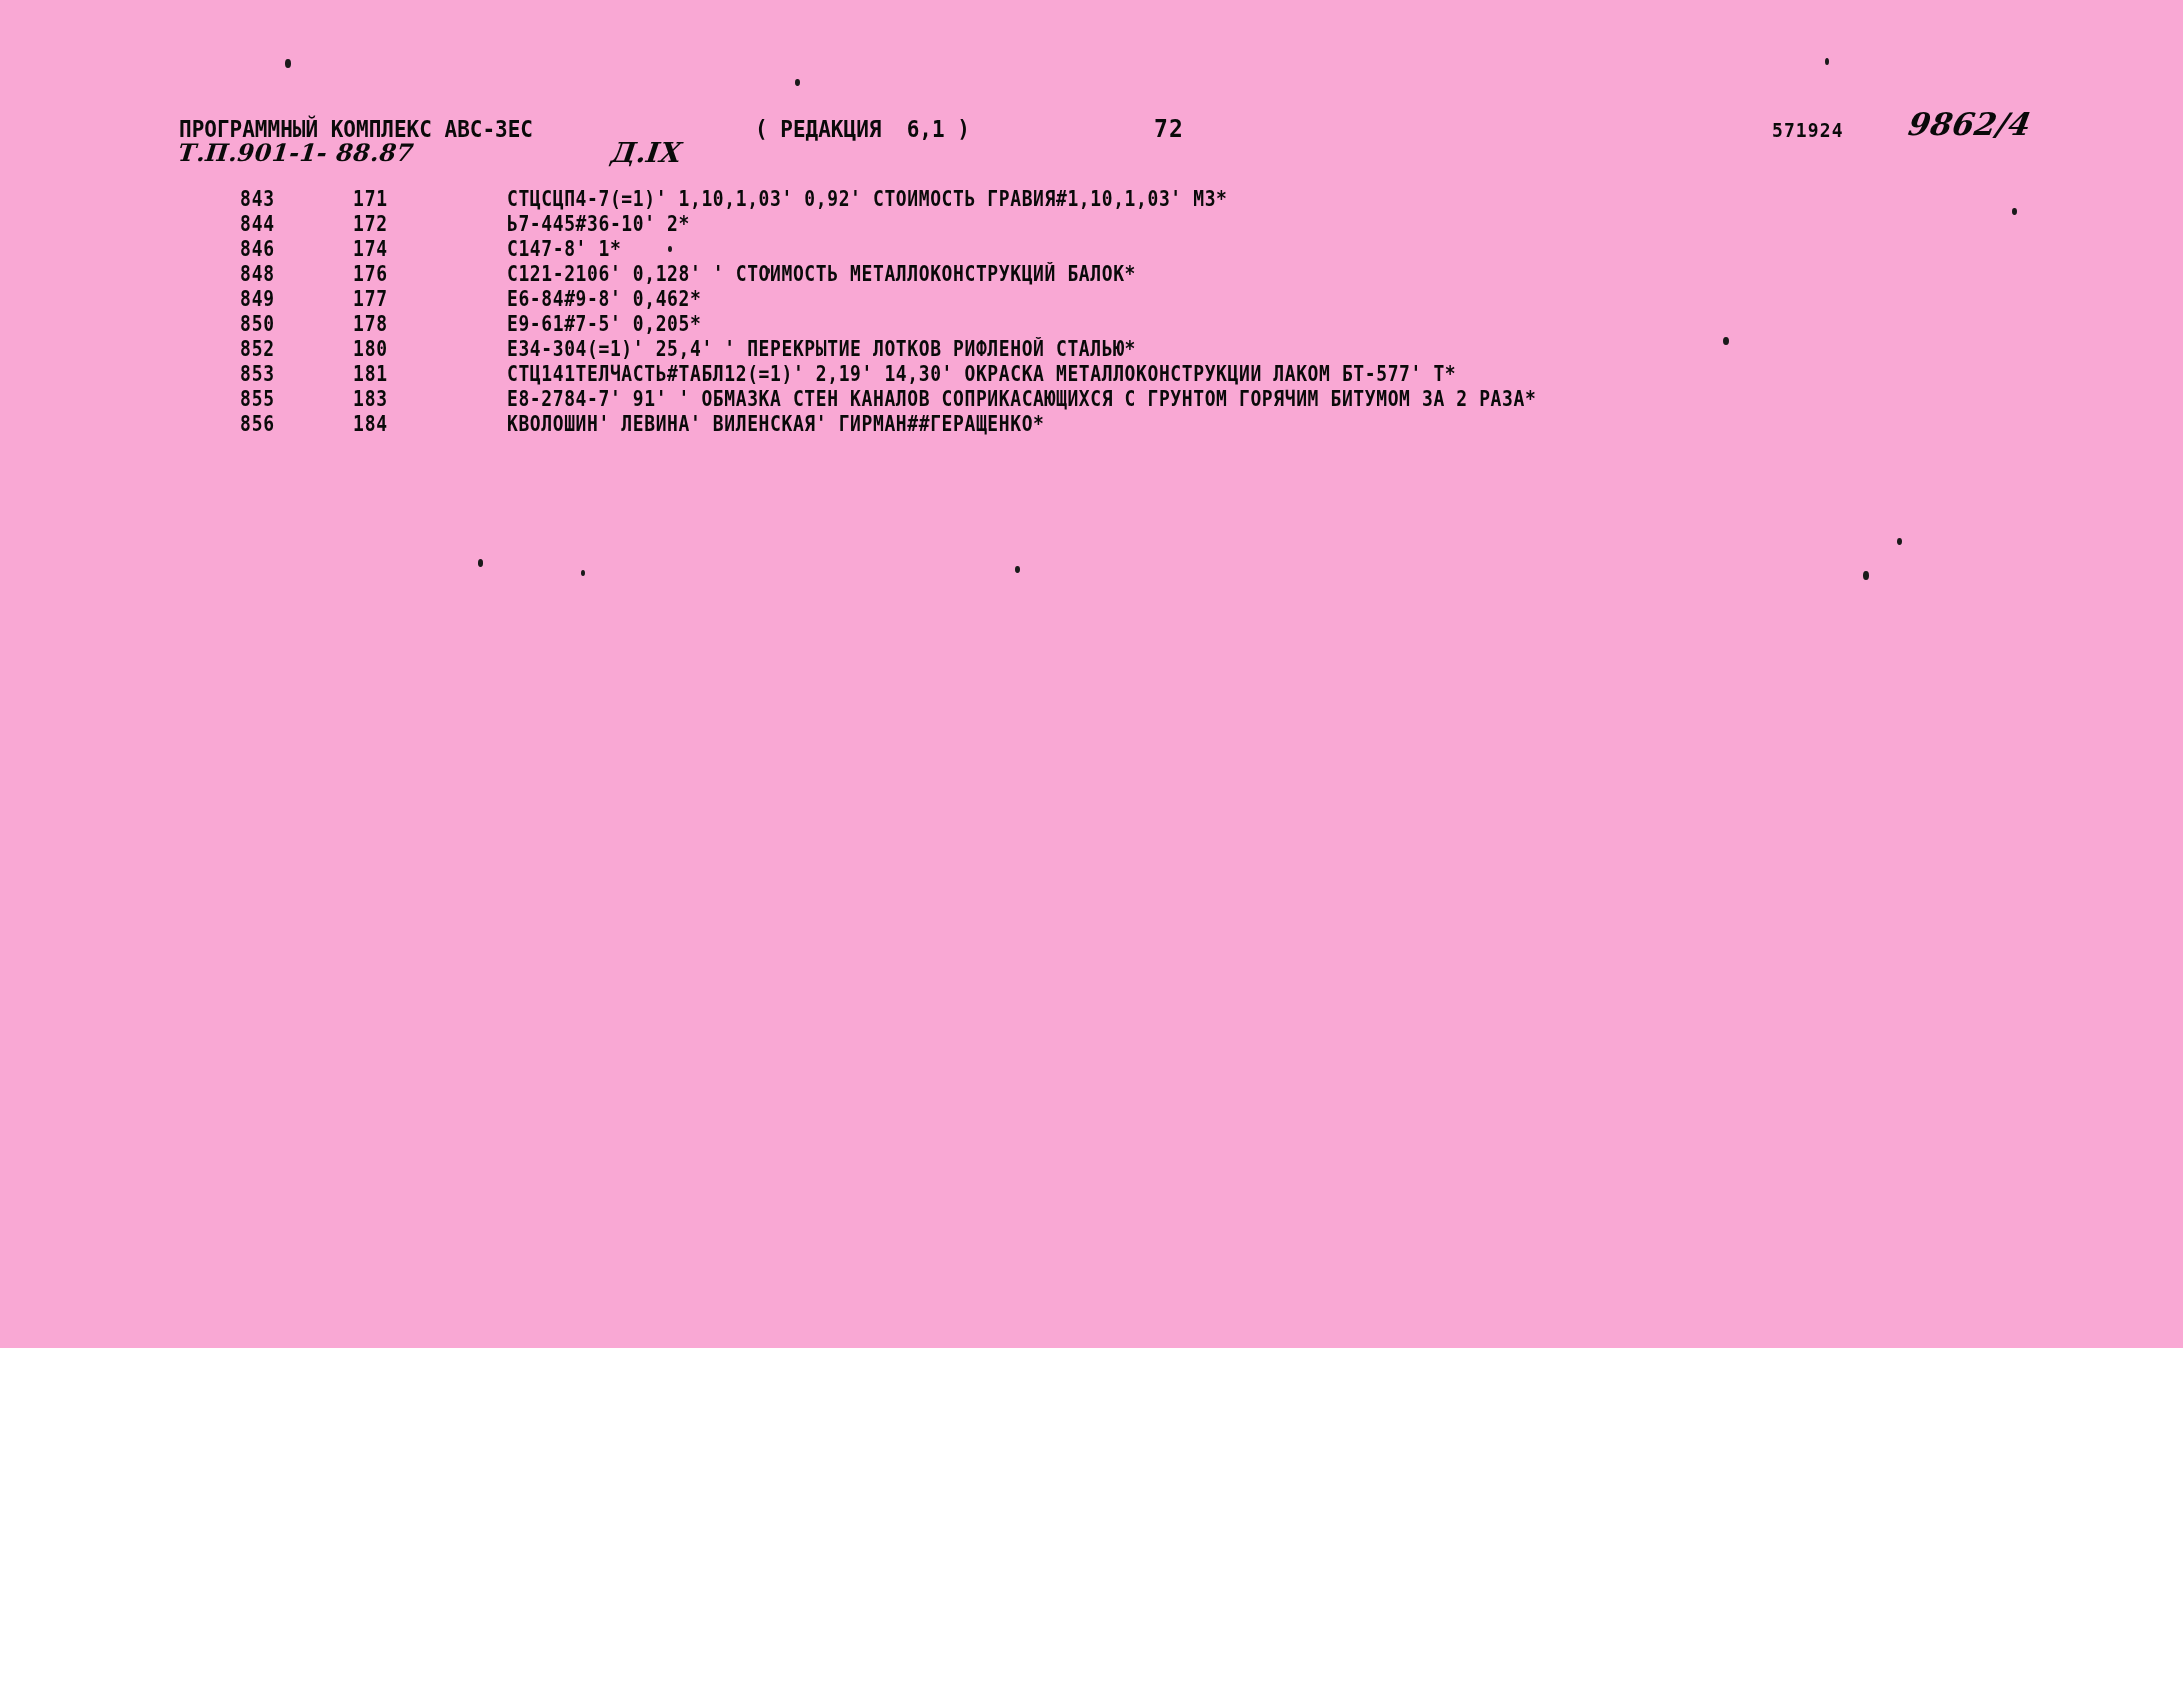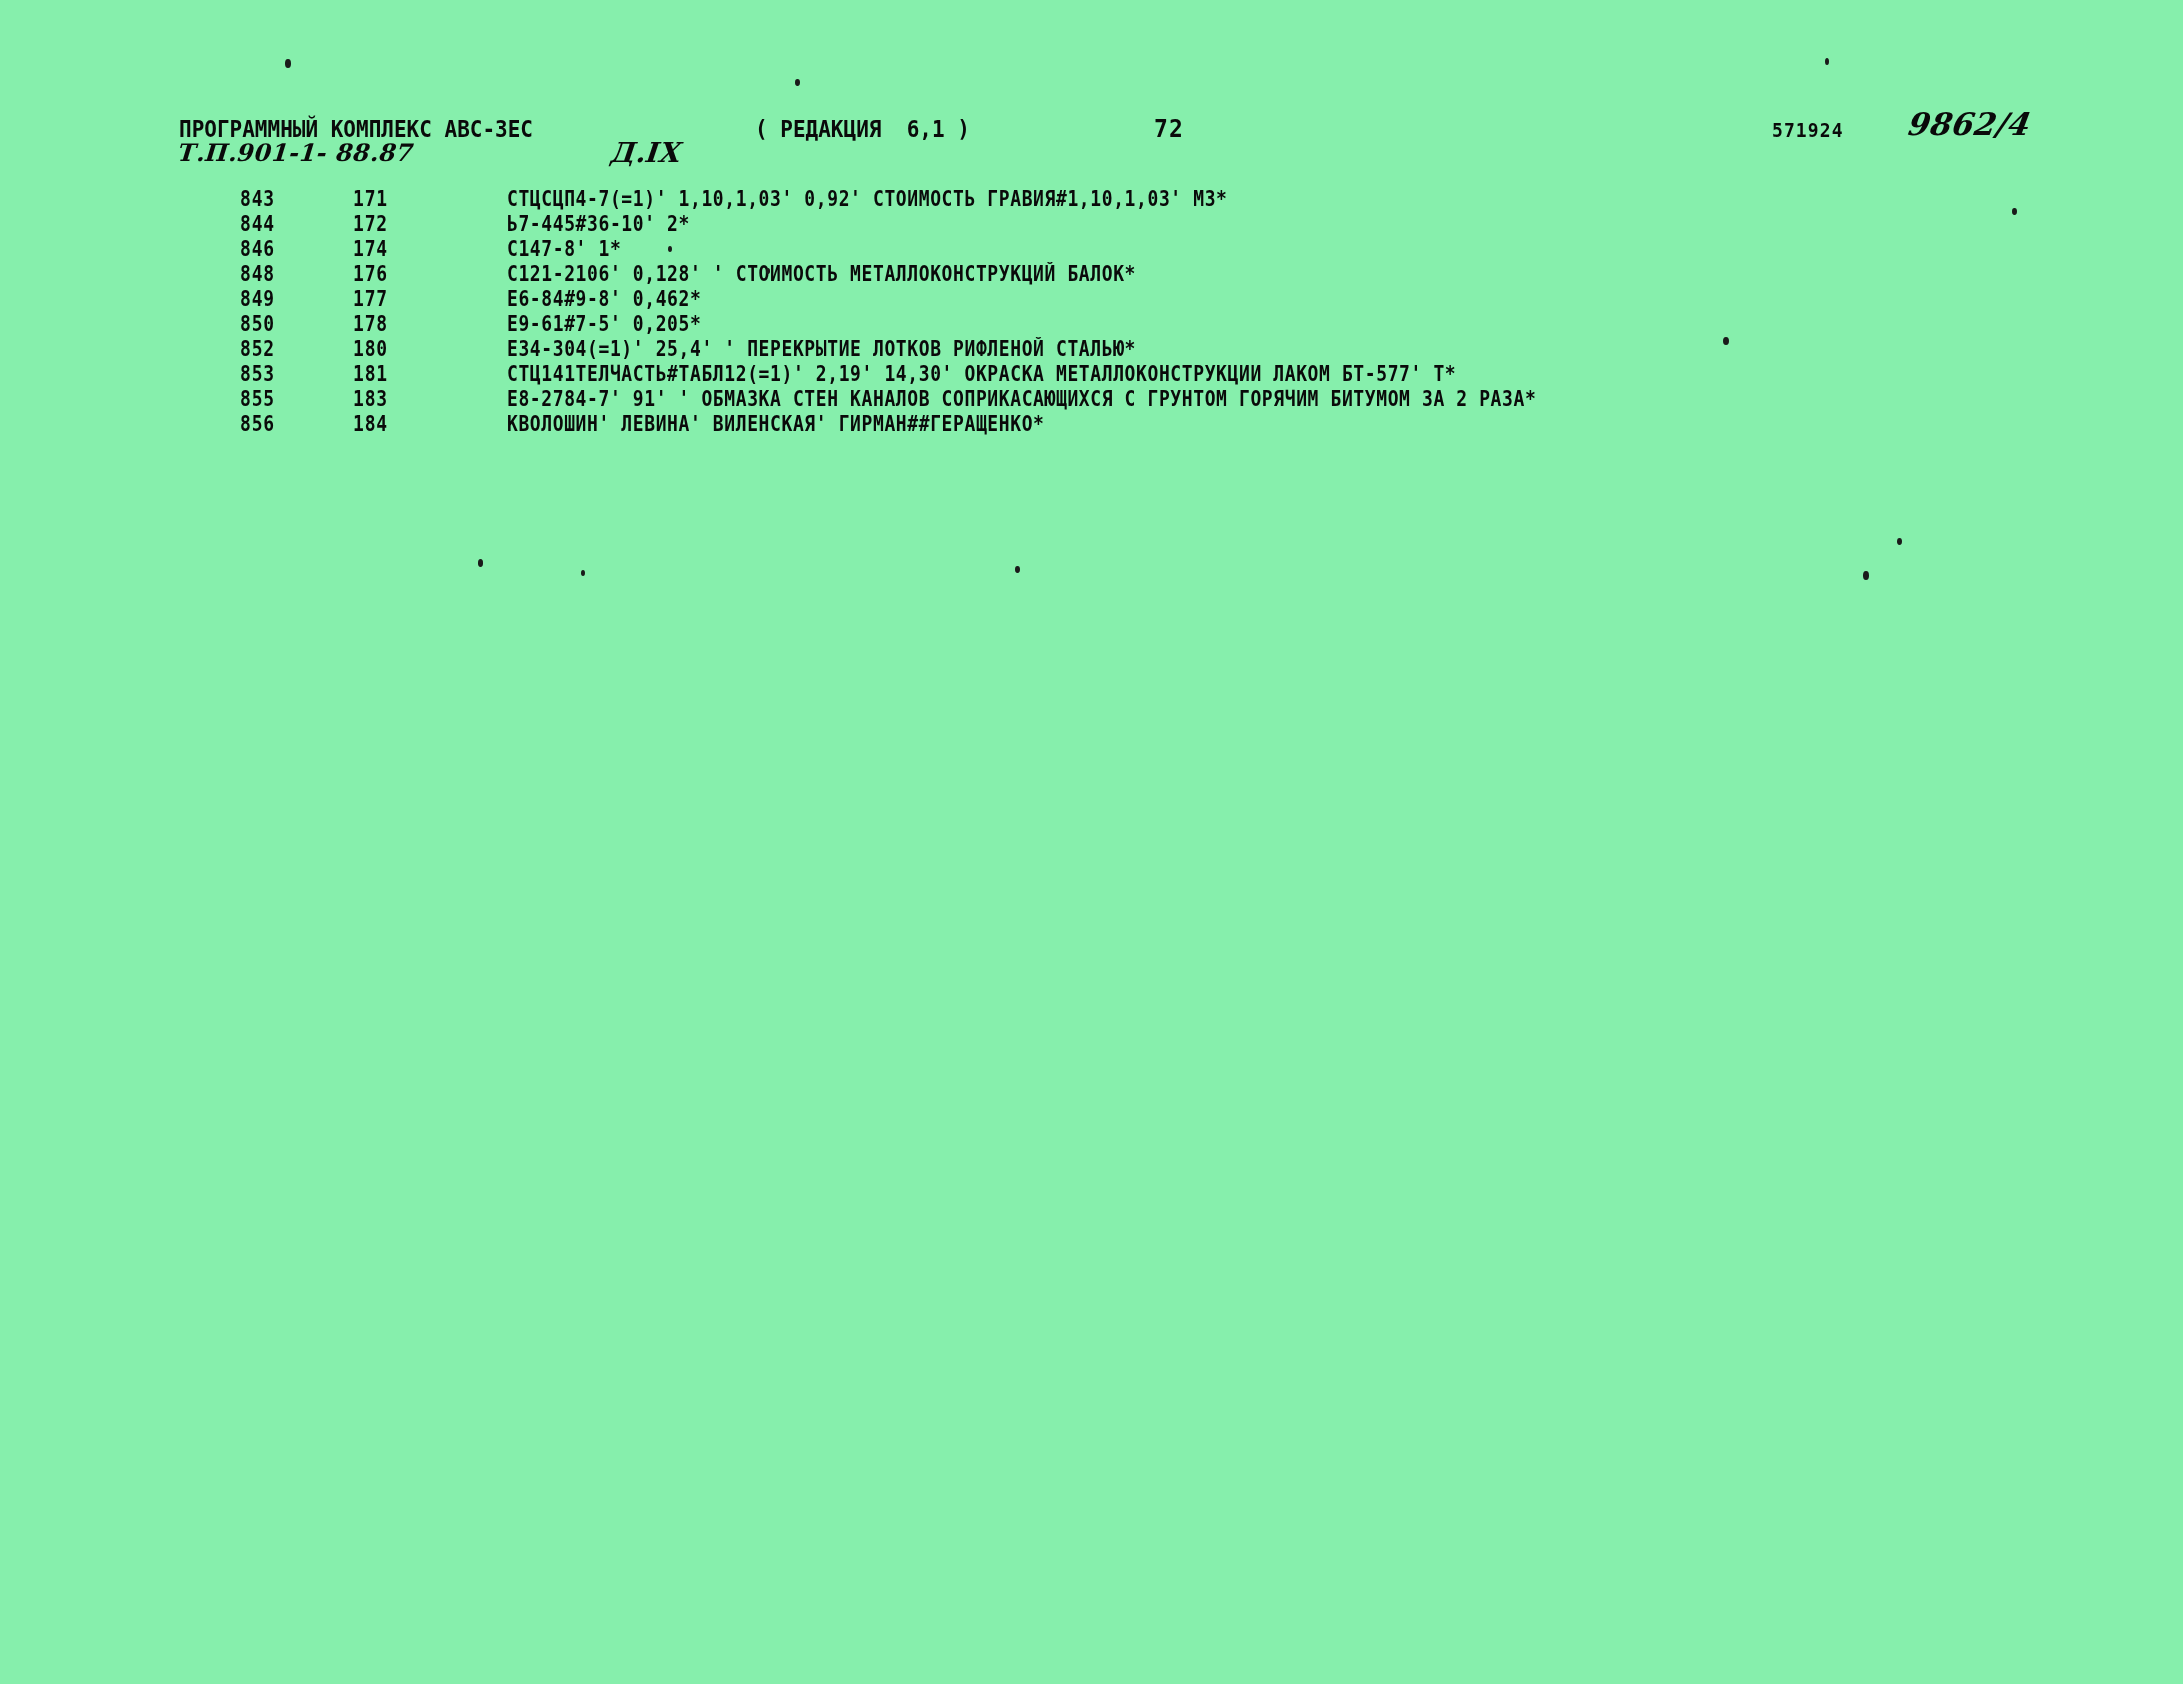--- a/index.html
+++ b/index.html
@@ -3,22 +3,22 @@
 <meta charset="utf-8">
 <style>
   html, body {
     margin: 0;
     padding: 0;
     background: #ffffff;
   }
   #page {
     position: relative;
     width: 2183px;
-    height: 1684px;
-    background: #86efac;
+    height: 1348px;
+    background: #f9a8d4;
     overflow: hidden;
     font-family: "DejaVu Sans Mono", "Liberation Mono", monospace;
     color: #0a0a0a;
   }
 
   
   .mono {
     font-family: "DejaVu Sans Mono", "Liberation Mono", monospace;
     font-weight: 700;
     white-space: pre;

